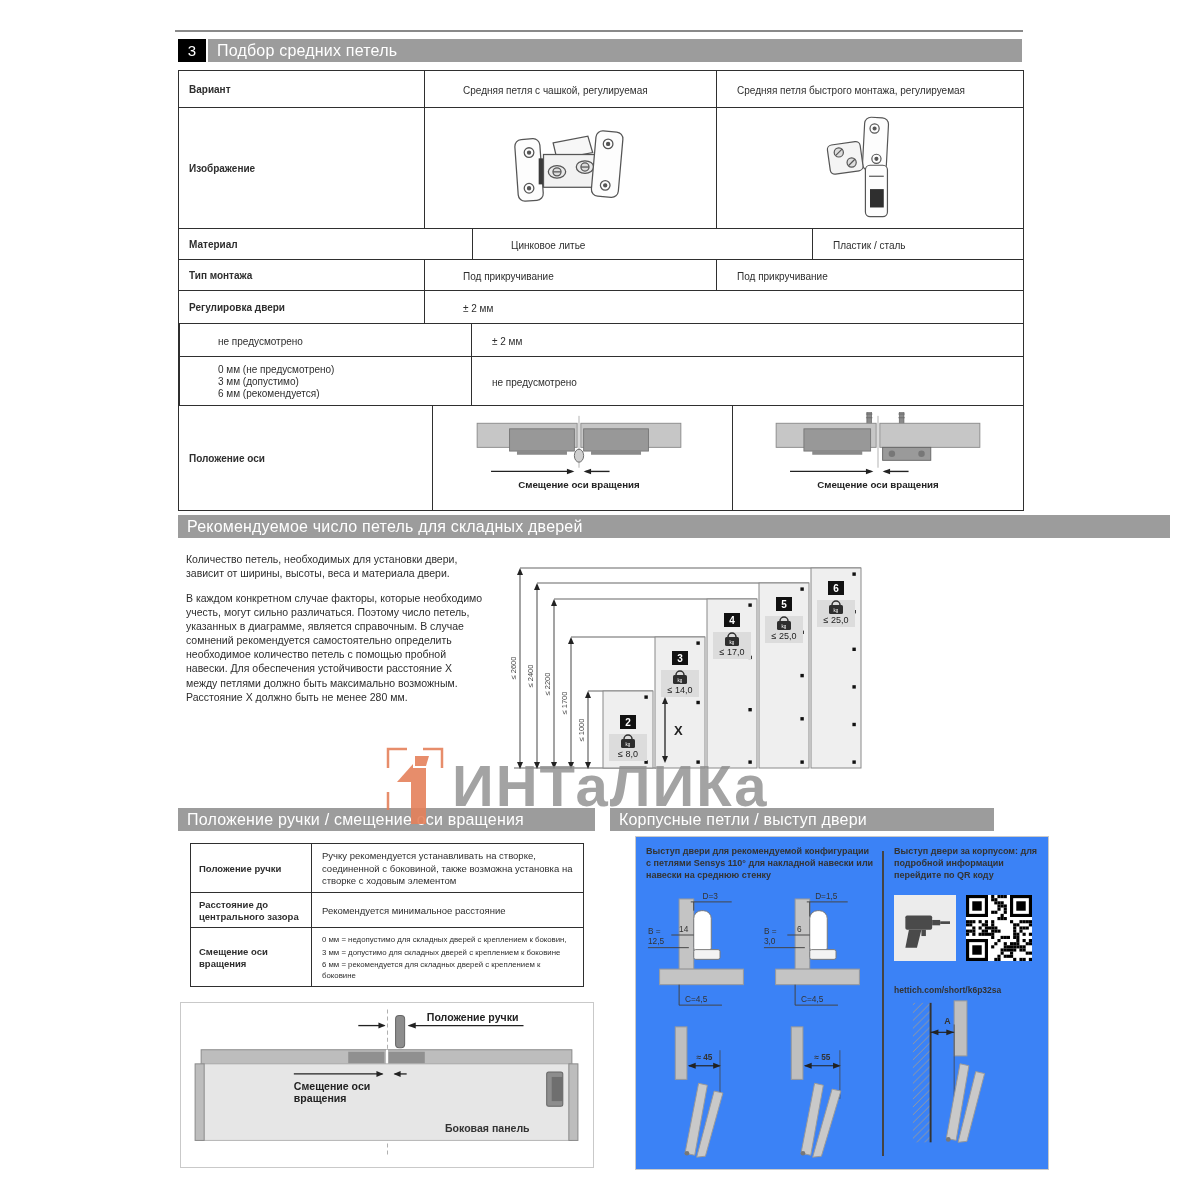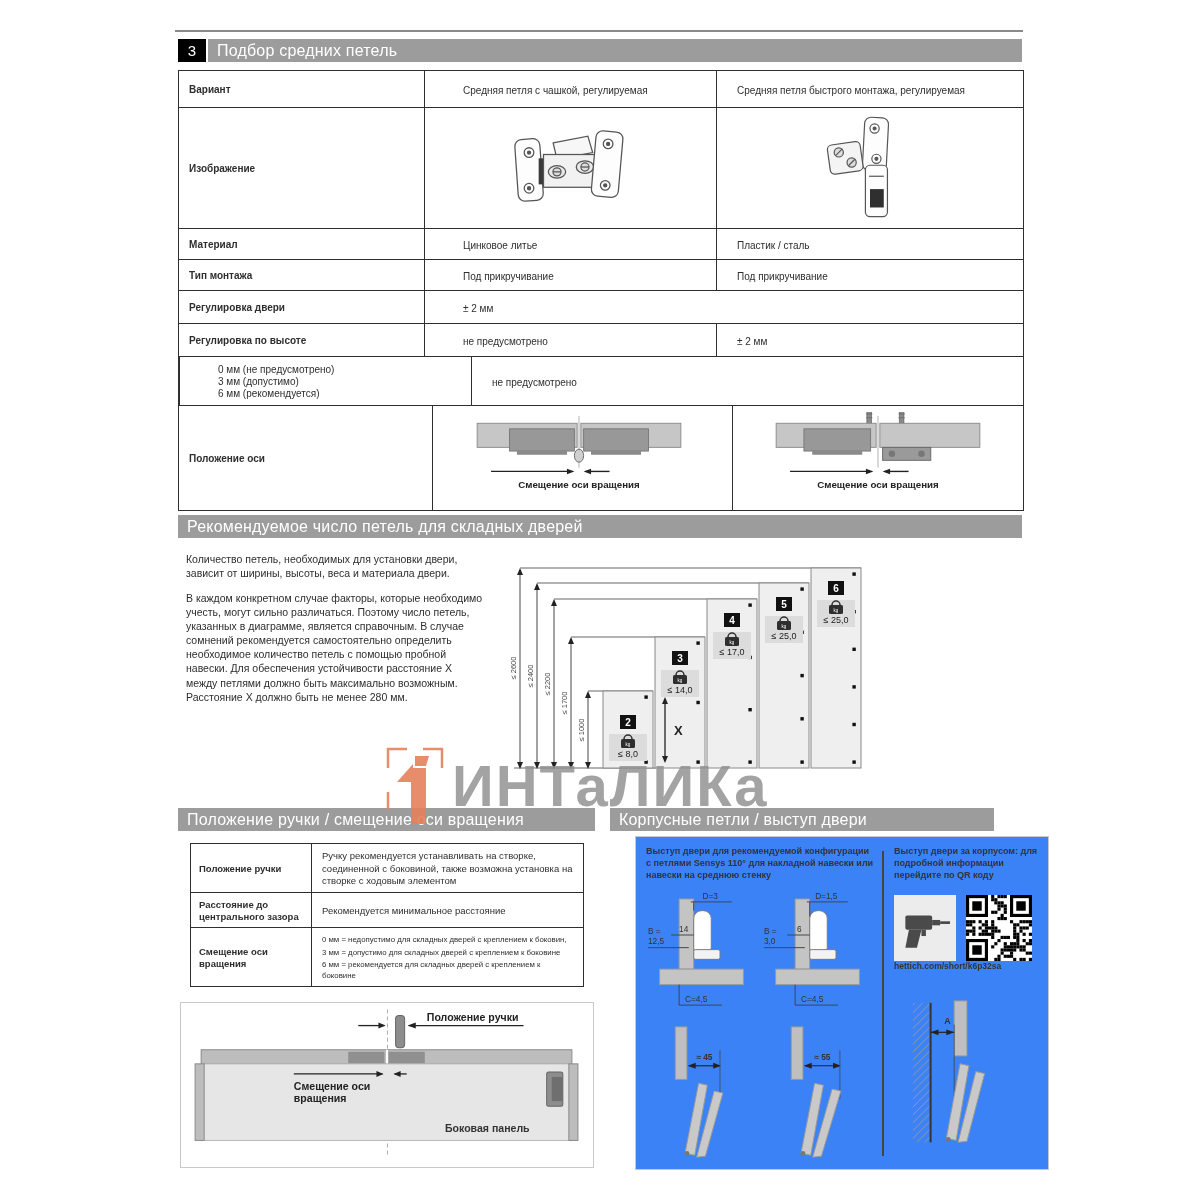--- a/index.html
+++ b/index.html
@@ -102,36 +102,35 @@
               <line x1="27.5" y1="47.5" x2="34.5" y2="40.5"></line>
             <circle cx="45" cy="55" r="5" fill="#ddd"></circle>
               <line x1="41.5" y1="58.5" x2="48.5" y2="51.5"></line>
             <rect x="60" y="58" width="24" height="56" rx="5"></rect>
             <rect x="65" y="84" width="15" height="20" fill="#2f2f2f" stroke="none"></rect>
             <line x1="64" y1="70" x2="80" y2="70"></line>
           </g>
         </svg>
       </div>
     </div>
-    <div class="t1row" style="height:30px;">
+    <div class="t1row" style="height:30px;gap:48px;">
       <div class="c-lab vcent">Материал</div>
       <div class="c-v1 vcent">Цинковое литье</div>
       <div class="c-v2 vcent">Пластик / сталь</div>
     </div>
     <div class="t1row" style="height:30px;">
       <div class="c-lab vcent">Тип монтажа</div>
       <div class="c-v1 vcent">Под прикручивание</div>
       <div class="c-v2 vcent">Под прикручивание</div>
     </div>
     <div class="t1row" style="height:32px;">
       <div class="c-lab vcent">Регулировка двери</div>
       <div class="c-v1 vcent">± 2 мм</div>
     </div>
     <div class="t1row" style="height:32px;">
-      <div class="c-lab vcent">Регулировка по высоте</div>
       <div class="c-v1 vcent">не предусмотрено</div>
       <div class="c-v2 vcent">± 2 мм</div>
     </div>
 
     <div class="t1row" style="height:48px;">
       <div class="c-v1 vcent">
         <div class="lines">
           <div>0 мм (не предусмотрено)</div>
           <div>3 мм (допустимо)</div>
           <div>6 мм (рекомендуется)</div>
@@ -178,21 +177,21 @@
           <line x1="40" y1="62" x2="128" y2="62" stroke="#222" stroke-width="1.5"></line>
           <polygon points="122,59 122,65 130,62" fill="#222"></polygon>
           <line x1="168" y1="62" x2="142" y2="62" stroke="#222" stroke-width="1.5"></line>
           <polygon points="148,59 148,65 140,62" fill="#222"></polygon>
           <text x="135" y="80" font-size="10.5" font-weight="bold" text-anchor="middle" fill="#222">Смещение оси вращения</text>
         </svg>
       </div>
     </div>
   </div>
 
-  <div class="abs hdrbar" style="left:178px;top:515px;width:844px;">
+  <div class="abs hdrbar" style="left:178px;top:515px;width:992px;">
     <div class="graybar">Рекомендуемое число петель для складных дверей</div>
   </div>
   <div class="abs para" style="left:186px;top:552px;">
     <p>Количество петель, необходимых для установки двери, зависит от ширины, высоты, веса и материала двери.</p>
     <p>В каждом конкретном случае факторы, которые необходимо учесть, могут сильно различаться. Поэтому число петель, указанных в диаграмме, является справочным. В случае сомнений рекомендуется самостоятельно определить необходимое количество петель с помощью пробной навески. Для обеспечения устойчивости расстояние X между петлями должно быть максимально возможным. Расстояние X должно быть не менее 280 мм.</p>
   </div>
 
   <svg class="abs" style="left:508px;top:543px;" width="412" height="245" viewBox="0 0 412 245">
     <g stroke="#666" stroke-width="1.2">
       <line x1="6" y1="225" x2="148" y2="225"></line>
@@ -572,21 +571,21 @@
         <rect x="37.714285714285715" y="59.714285714285715" width="3.142857142857143" height="3.142857142857143" fill="#000"></rect>
         <rect x="40.857142857142854" y="59.714285714285715" width="3.142857142857143" height="3.142857142857143" fill="#000"></rect>
         <rect x="44" y="59.714285714285715" width="3.142857142857143" height="3.142857142857143" fill="#000"></rect>
         <rect x="28.285714285714285" y="62.857142857142854" width="3.142857142857143" height="3.142857142857143" fill="#000"></rect>
         <rect x="31.428571428571427" y="62.857142857142854" width="3.142857142857143" height="3.142857142857143" fill="#000"></rect>
         <rect x="47.14285714285714" y="62.857142857142854" width="3.142857142857143" height="3.142857142857143" fill="#000"></rect>
         <rect x="53.42857142857143" y="62.857142857142854" width="3.142857142857143" height="3.142857142857143" fill="#000"></rect>
         <rect x="56.57142857142857" y="62.857142857142854" width="3.142857142857143" height="3.142857142857143" fill="#000"></rect>
         <rect x="62.857142857142854" y="62.857142857142854" width="3.142857142857143" height="3.142857142857143" fill="#000"></rect>
       </svg>
-    <div class="abs qrlink" style="left:258px;top:124px;">hettich.com/short/k6p32sa</div>
+    <div class="abs qrlink" style="left:258px;top:148px;">hettich.com/short/k6p32sa</div>
     <svg class="abs" style="left:262px;top:158px;" width="130" height="165" viewBox="0 0 130 168">
       <defs>
         <pattern id="hz" width="8" height="8" patternUnits="userSpaceOnUse">
           <path d="M0,8 L8,0" stroke="#999" stroke-width="1"></path>
         </pattern>
       </defs>
       <rect x="14" y="8" width="18" height="142" fill="url(#hz)"></rect>
       <line x1="32" y1="8" x2="32" y2="150" stroke="#333" stroke-width="2"></line>
       <rect x="56" y="6" width="13" height="56" fill="#bfbfbf" stroke="#999"></rect>
       <text x="46" y="30" font-size="9" font-weight="bold" fill="#333">A</text>

